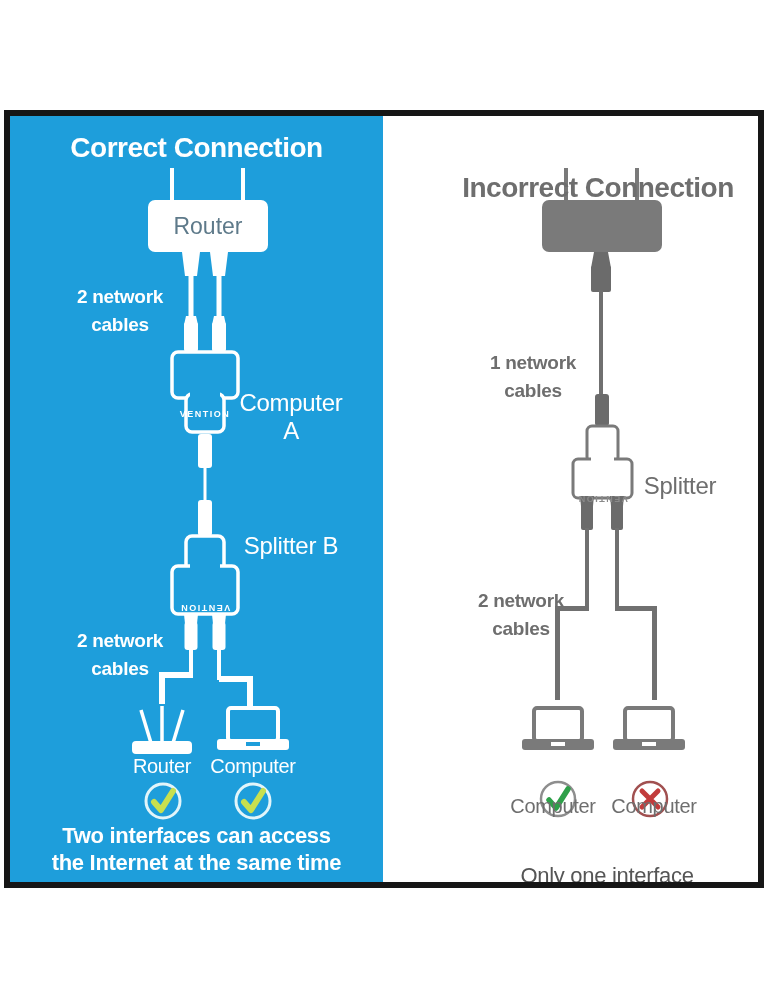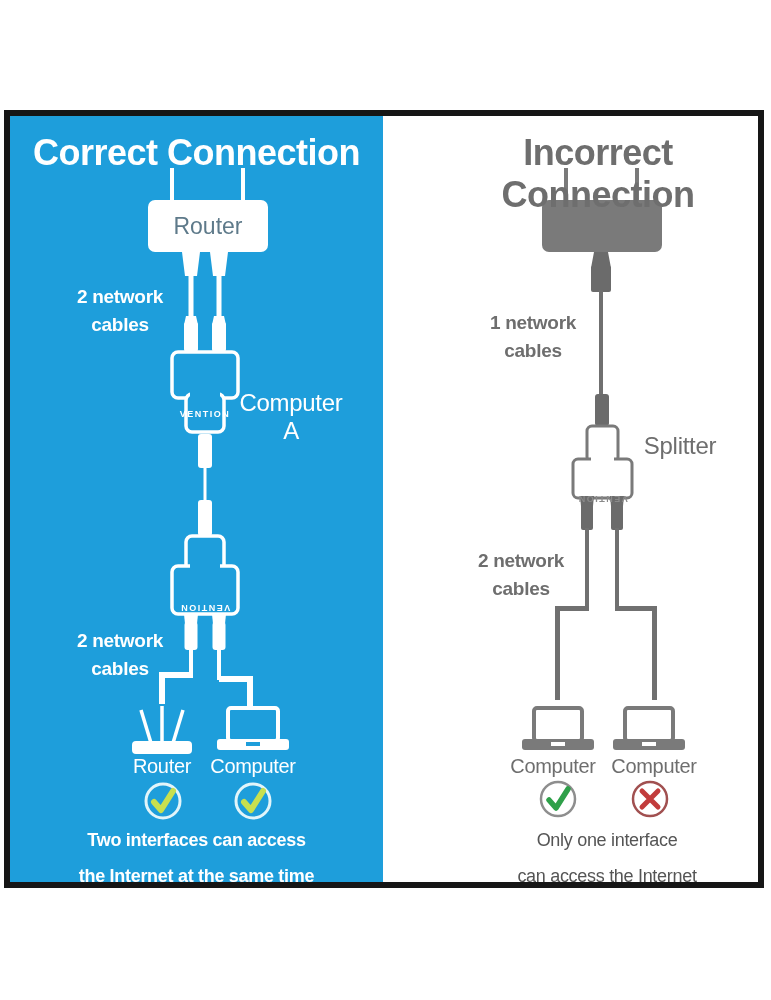--- a/index.html
+++ b/index.html
@@ -10,29 +10,29 @@
   }
   .frame{
     position:absolute;left:4px;top:110px;width:760px;height:778px;
     border:6px solid #161616;box-sizing:border-box;display:flex;overflow:hidden;
   }
   .panel{position:relative;height:100%;}
   .panel.left{width:373px;background:#1E9EDB;}
   .panel.right{flex:1;background:#ffffff;}
   .panel svg{position:absolute;left:0;top:0;}
   .lbl{position:absolute;text-align:center;white-space:pre-line;}
-  .title{font-size:36px;font-weight:700;letter-spacing:-0.5px;}
+  .title{font-size:28px;font-weight:700;letter-spacing:-0.5px;}
   .left .title{color:#ffffff;}
   .right .title{color:#4A4A4A;}
   .left .lbl{color:#ffffff;}
-  .right .lbl{color:#6E6E6E;}
+  .right .lbl{color:#6E6E6E;margin-top:40px;}
   .cable-lbl{font-size:19px;line-height:28px;letter-spacing:-0.3px;font-weight:bold;}
   .splitter-lbl{font-size:24px;letter-spacing:-0.3px;}
   .dev-lbl{font-size:20px;letter-spacing:-0.3px;}
-  .caption{font-size:18px;line-height:36px;font-weight:600;letter-spacing:-0.3px;}
+  .caption{font-size:22px;line-height:27px;font-weight:600;letter-spacing:-0.3px;}
   .right .caption{color:#555555;font-weight:400;}
   .brand{
     position:absolute;font-size:9px;font-weight:700;letter-spacing:1.5px;
     text-align:center;line-height:12px;margin-top:30px;
   }
   .brand.flip{transform:rotate(180deg);}
 </style>
 </head>
 <body>
 
@@ -115,20 +115,21 @@
         <path d="M234,686 L241,694 L253,675" fill="none" stroke="#C8E04E" stroke-width="6" stroke-linecap="round" stroke-linejoin="round"></path>
       </g>
     </svg>
 
     <div class="lbl title" style="left:0;top:16px;width:373px;">Correct Connection</div>
     <div class="lbl" style="left:138px;top:97px;width:120px;font-size:23px;color:#5E7A8A;">Router</div>
     <div class="lbl cable-lbl" style="left:30px;top:167px;width:160px;">2 network
 cables</div>
     <div class="brand" style="left:163px;top:262px;width:64px;color:#ffffff;">VENTION</div>
     <div class="lbl splitter-lbl" style="left:221px;top:273px;width:120px;">Computer A</div>
+    <div class="lbl splitter-lbl" style="left:221px;top:416px;width:120px;">Splitter B</div>
     <div class="brand flip" style="left:163px;top:456px;width:64px;color:#ffffff;">VENTION</div>
     <div class="lbl cable-lbl" style="left:30px;top:511px;width:160px;">2 network
 cables</div>
     <div class="lbl dev-lbl" style="left:102px;top:639px;width:100px;">Router</div>
     <div class="lbl dev-lbl" style="left:193px;top:639px;width:100px;">Computer</div>
     <div class="lbl caption" style="left:8px;top:706px;width:357px;">Two interfaces can access
 the Internet at the same time</div>
   </div>
 
   <div class="panel right">

